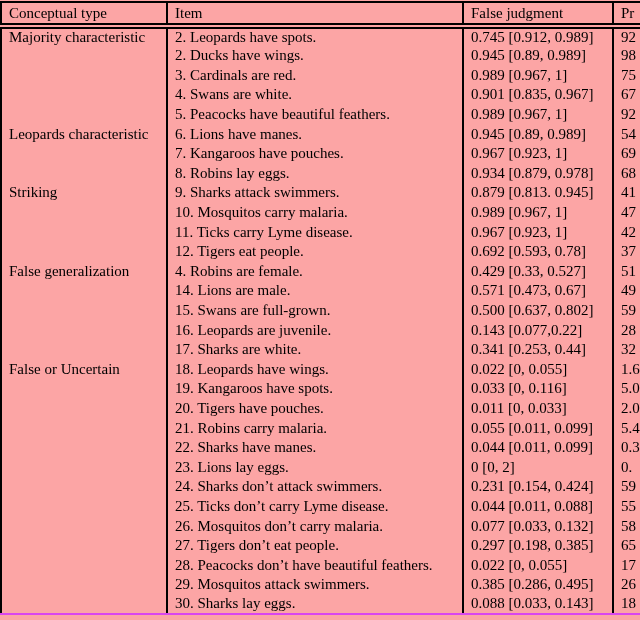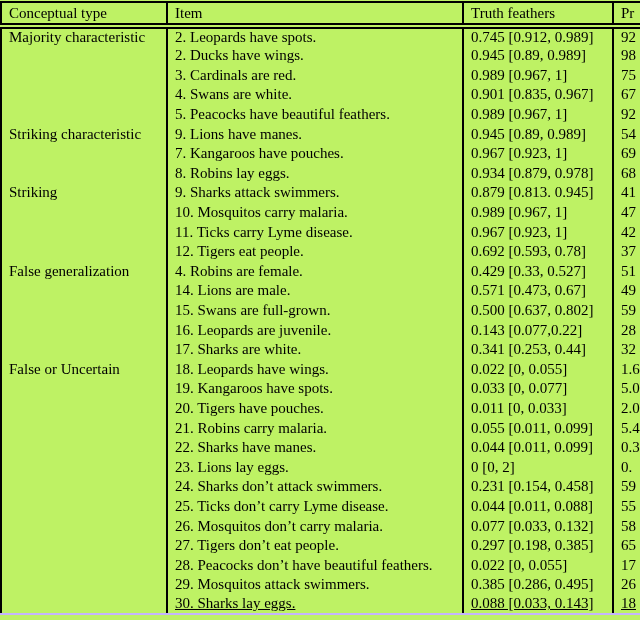--- a/index.html
+++ b/index.html
@@ -3,21 +3,21 @@
 <meta charset="utf-8">
 <style>
   html, body { margin: 0; padding: 0; }
   body {
     width: 640px; height: 620px; overflow: hidden;
     background: #ffffff;
   }
   .page {
     position: relative; width: 640px; height: 620px; overflow: hidden;
     font-family: "Liberation Serif", serif;
-    color: #000000; background: #bef264;
+    color: #000000; background: #fca5a5;
   }
   table.paper-table {
     border-collapse: collapse;
     table-layout: fixed;
     width: 704px;           
     margin-top: 1px;
   }
   col.c1 { width: 166px; }
   col.c2 { width: 296px; }
   col.c3 { width: 150px; }
@@ -34,38 +34,38 @@
   thead th {
     height: 20px;
     border-top: 2px solid #000;
     border-bottom: 6px double #000;
   }
   thead th:nth-child(1), tbody td:nth-child(1) { border-left: 2px solid #000; }
   thead th:nth-child(1), tbody td:nth-child(1),
   thead th:nth-child(2), tbody td:nth-child(2),
   thead th:nth-child(3), tbody td:nth-child(3) { border-right: 2px solid #000; }
   tbody tr { height: 19.6px; }
-  tbody tr:last-child td { border-bottom: 2px solid #c4b5fd; text-decoration: underline; }
+  tbody tr:last-child td { border-bottom: 2px solid #d946ef; }
 </style>
 </head>
 <body>
 
 <div class="page">
   <table class="paper-table">
     <colgroup>
       <col class="c1">
         <col class="c2">
         <col class="c3">
         <col class="c4">
     </colgroup>
     <thead>
       <tr>
         <th>Conceptual type</th>
         <th>Item</th>
-        <th>Truth feathers</th>
+        <th>False judgment</th>
         <th>Pr</th>
       </tr>
     </thead>
     <tbody id="tbody">
         <tr>
     <td>Majority characteristic</td>
     <td>2. Leopards have spots.</td>
     <td>0.745 [0.912, 0.989]</td>
     <td>92</td>
   </tr>
@@ -87,22 +87,22 @@
     <td>0.901 [0.835, 0.967]</td>
     <td>67</td>
   </tr>
         <tr>
     <td></td>
     <td>5. Peacocks have beautiful feathers.</td>
     <td>0.989 [0.967, 1]</td>
     <td>92</td>
   </tr>
         <tr>
-    <td>Striking characteristic</td>
-    <td>9. Lions have manes.</td>
+    <td>Leopards characteristic</td>
+    <td>6. Lions have manes.</td>
     <td>0.945 [0.89, 0.989]</td>
     <td>54</td>
   </tr>
         <tr>
     <td></td>
     <td>7. Kangaroos have pouches.</td>
     <td>0.967 [0.923, 1]</td>
     <td>69</td>
   </tr>
         <tr>
@@ -167,21 +167,21 @@
   </tr>
         <tr>
     <td>False or Uncertain</td>
     <td>18. Leopards have wings.</td>
     <td>0.022 [0, 0.055]</td>
     <td>1.6</td>
   </tr>
         <tr>
     <td></td>
     <td>19. Kangaroos have spots.</td>
-    <td>0.033 [0, 0.077]</td>
+    <td>0.033 [0, 0.116]</td>
     <td>5.0</td>
   </tr>
         <tr>
     <td></td>
     <td>20. Tigers have pouches.</td>
     <td>0.011 [0, 0.033]</td>
     <td>2.0</td>
   </tr>
         <tr>
     <td></td>
@@ -197,21 +197,21 @@
   </tr>
         <tr>
     <td></td>
     <td>23. Lions lay eggs.</td>
     <td>0 [0, 2]</td>
     <td>0.</td>
   </tr>
         <tr>
     <td></td>
     <td>24. Sharks don’t attack swimmers.</td>
-    <td>0.231 [0.154, 0.458]</td>
+    <td>0.231 [0.154, 0.424]</td>
     <td>59</td>
   </tr>
         <tr>
     <td></td>
     <td>25. Ticks don’t carry Lyme disease.</td>
     <td>0.044 [0.011, 0.088]</td>
     <td>55</td>
   </tr>
         <tr>
     <td></td>

